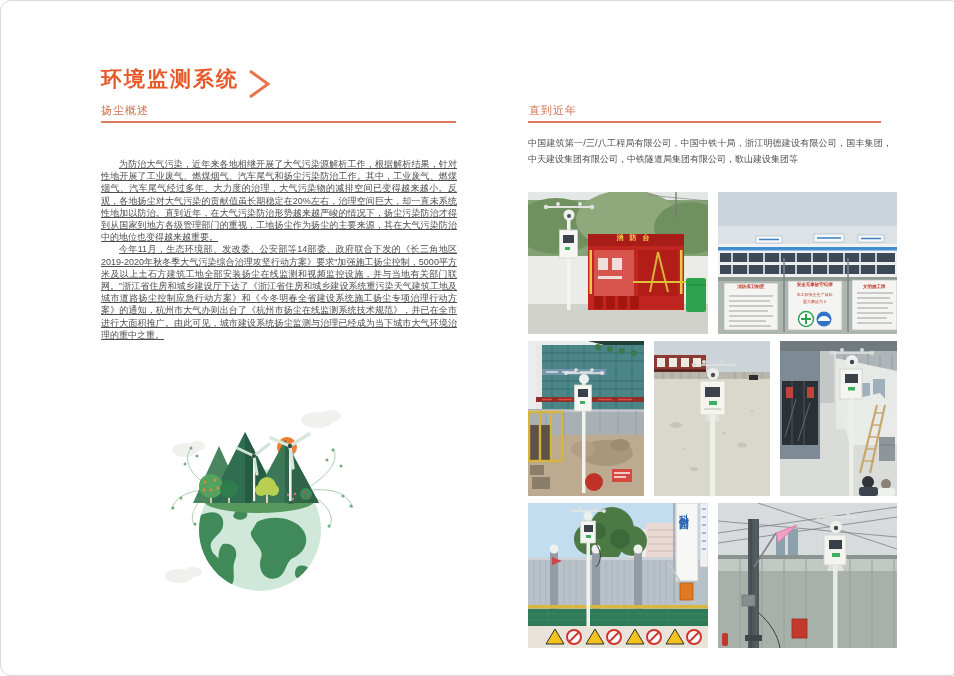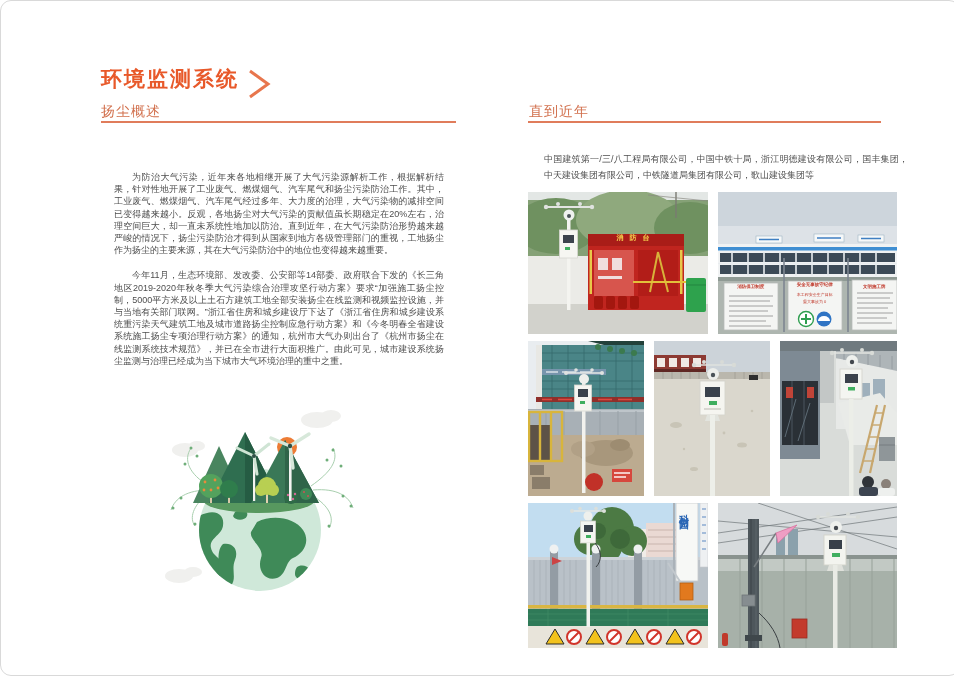--- a/index.html
+++ b/index.html
@@ -4,33 +4,33 @@
 <style>
   html,body{margin:0;padding:0;background:#ffffff;}
   body{font-family:"Liberation Sans","DejaVu Sans",sans-serif;}
   .page{position:relative;width:952px;height:674px;background:#fff;border:1px solid #d9d9d9;border-radius:11px;overflow:hidden;padding-left:6px;}
 
   
   .title{position:absolute;left:100px;top:64px;font-size:21px;font-weight:bold;color:#e8592a;letter-spacing:2px;}
   .chevron{position:absolute;left:245px;top:68px;width:26px;height:30px;}
 
   
-  .sec-label{position:absolute;font-size:14px;color:#d2714e;letter-spacing:1px;}
+  .sec-label{position:absolute;font-size:11px;color:#d2714e;letter-spacing:1px;}
   .sec-rule{position:absolute;height:2px;background:#e07c5b;}
   .lbl-left{left:100px;top:102px;}
   .rule-left{left:100px;top:120px;width:355px;}
   .lbl-right{left:528px;top:102px;}
   .rule-right{left:527px;top:120px;width:353px;}
 
   
   .body-text{position:absolute;left:100px;top:157px;width:356px;font-size:9px;line-height:12.2px;color:#4e4e4e;text-align:justify;}
-  .body-text p{margin:13px;text-indent:2em;}
+  .body-text p{margin:0;text-indent:2em;text-decoration:underline;}
 
   
-  .clients{position:absolute;left:527px;top:135px;width:364px;font-size:9px;line-height:15.5px;color:#4e4e4e;text-align:justify;margin:16px;}
+  .clients{position:absolute;left:527px;top:135px;width:364px;font-size:9px;line-height:15.5px;color:#4e4e4e;text-align:justify;margin:0;}
 
   
   .illus{position:absolute;left:148px;top:393px;width:275px;height:215px;}
 
   
   figure.photo{position:absolute;margin:0;overflow:hidden;background:#e8e8e8;}
   figure.photo svg{display:block;width:100%;height:100%;}
   .p1{left:527px;top:191px;width:180px;height:142px;}
   .p2{left:717px;top:191px;width:179px;height:142px;}
   .p3{left:527px;top:340px;width:116px;height:155px;}

